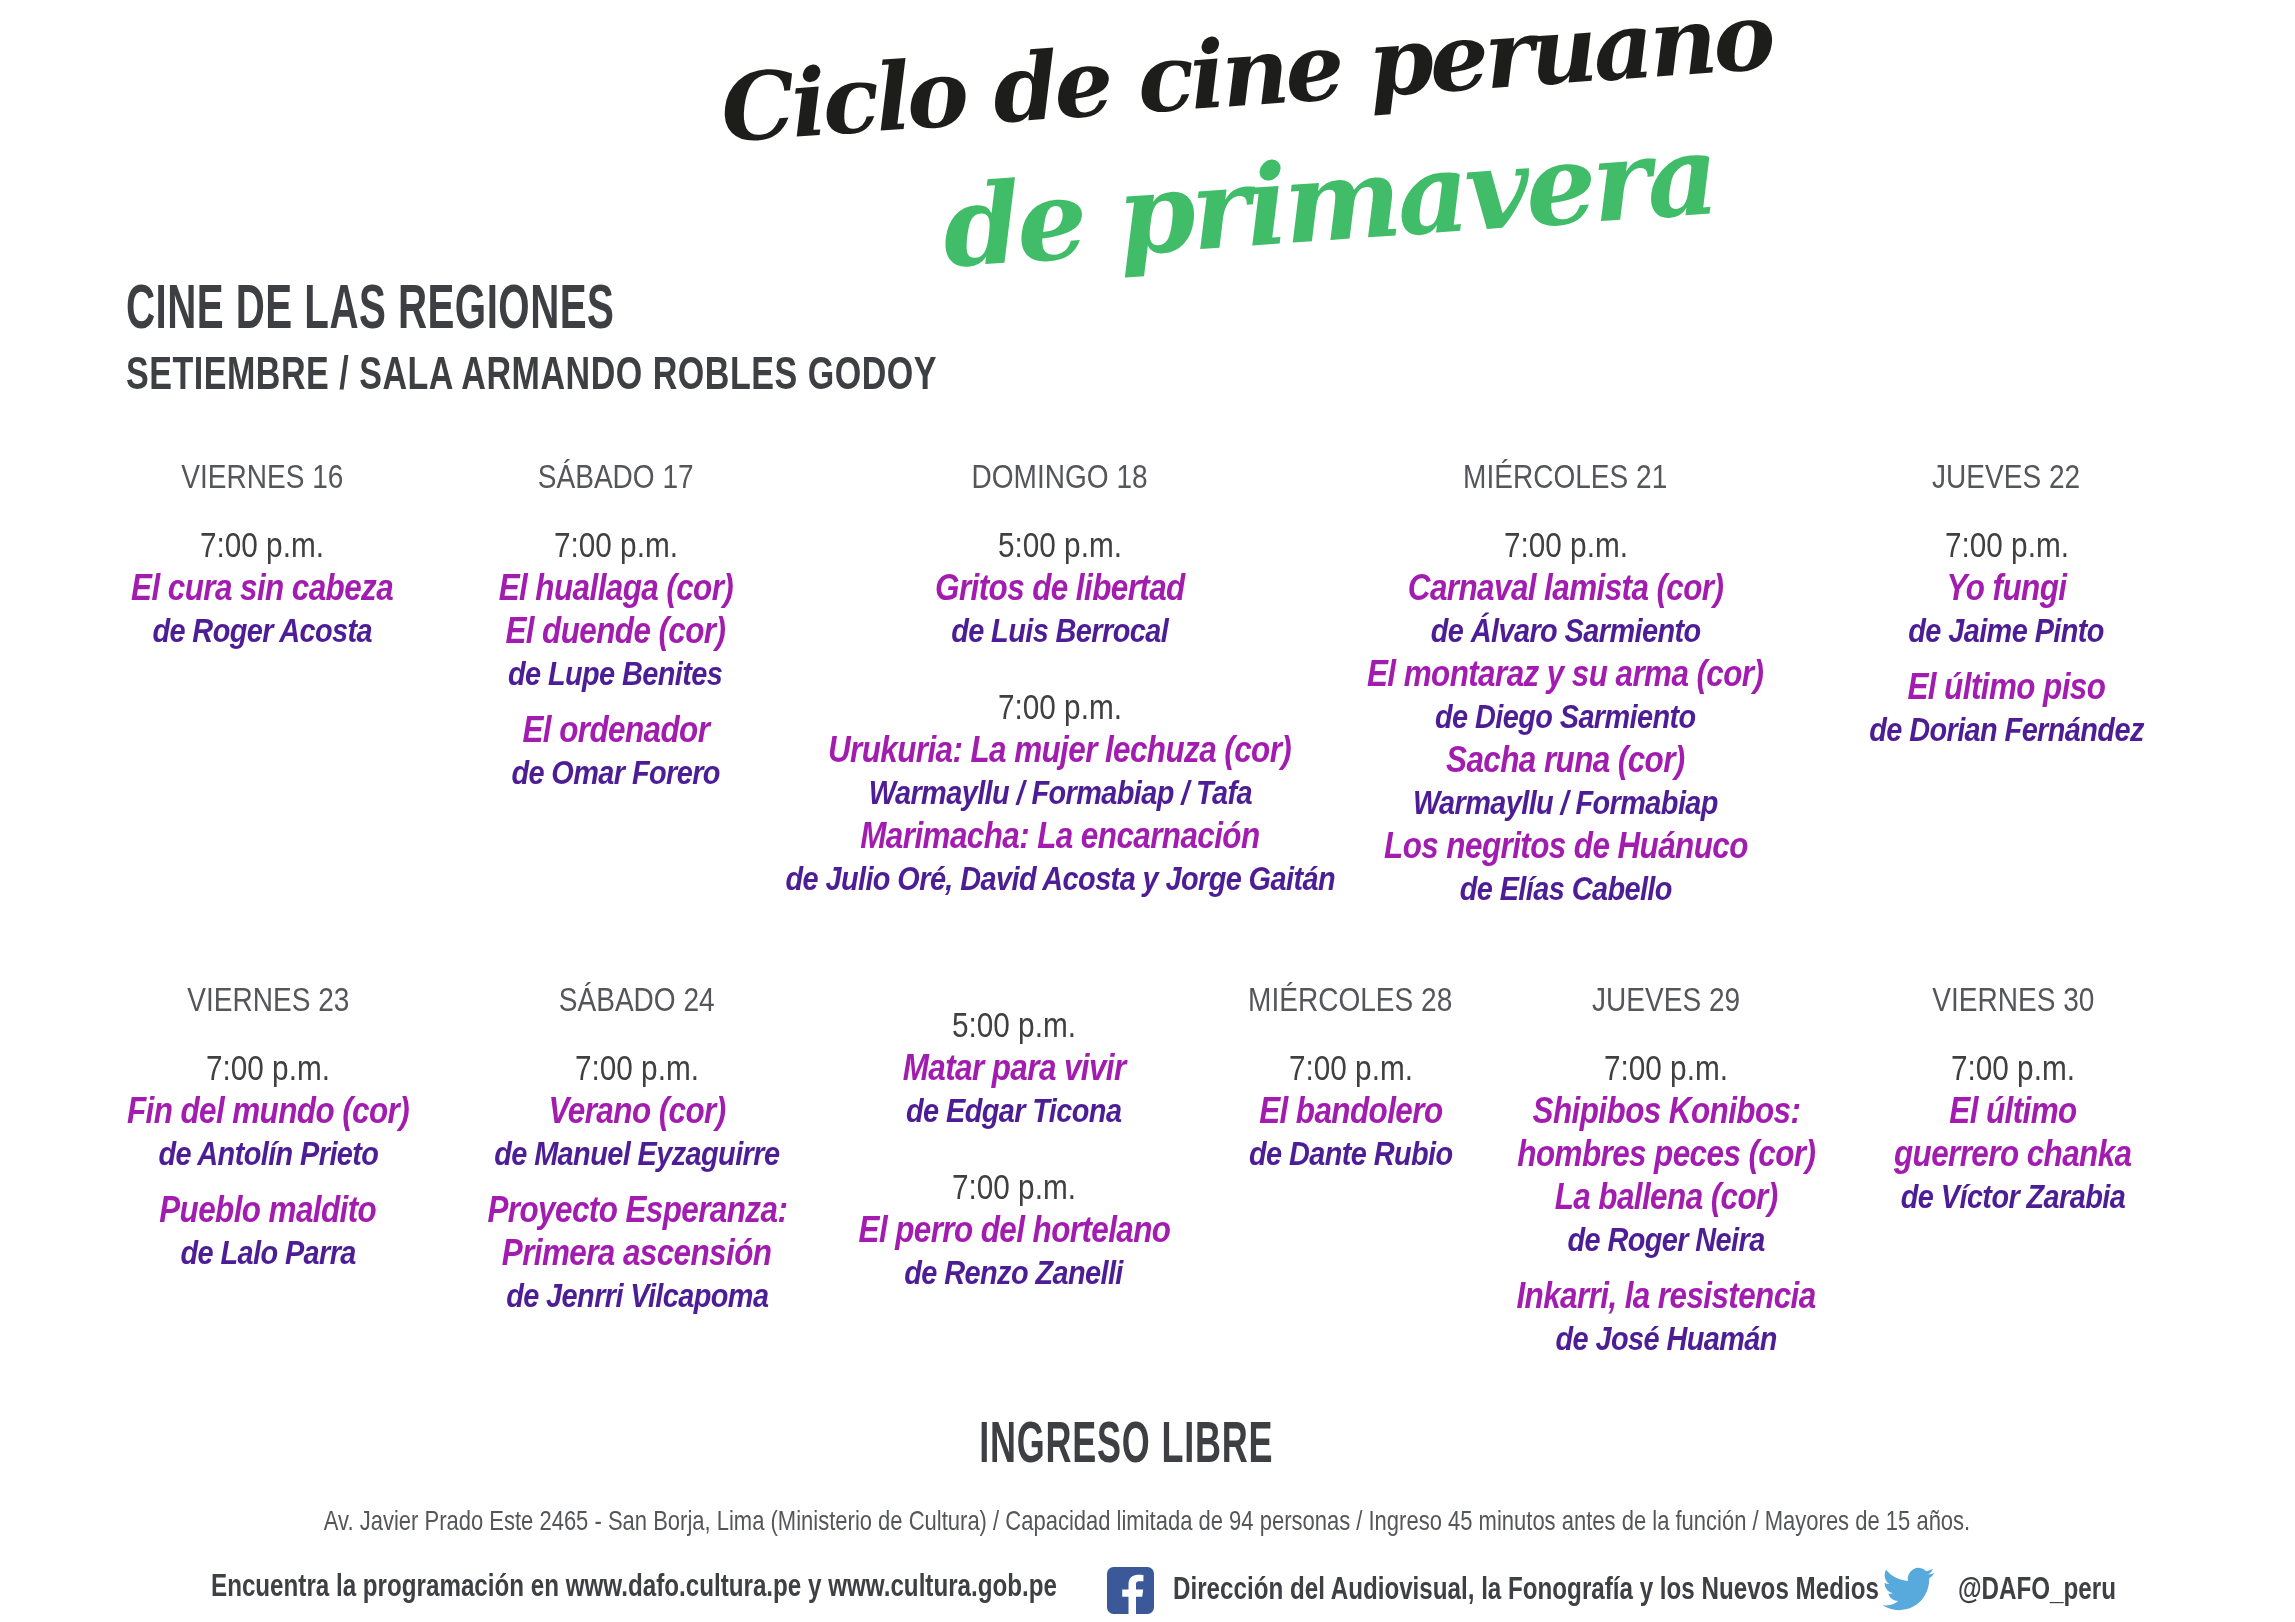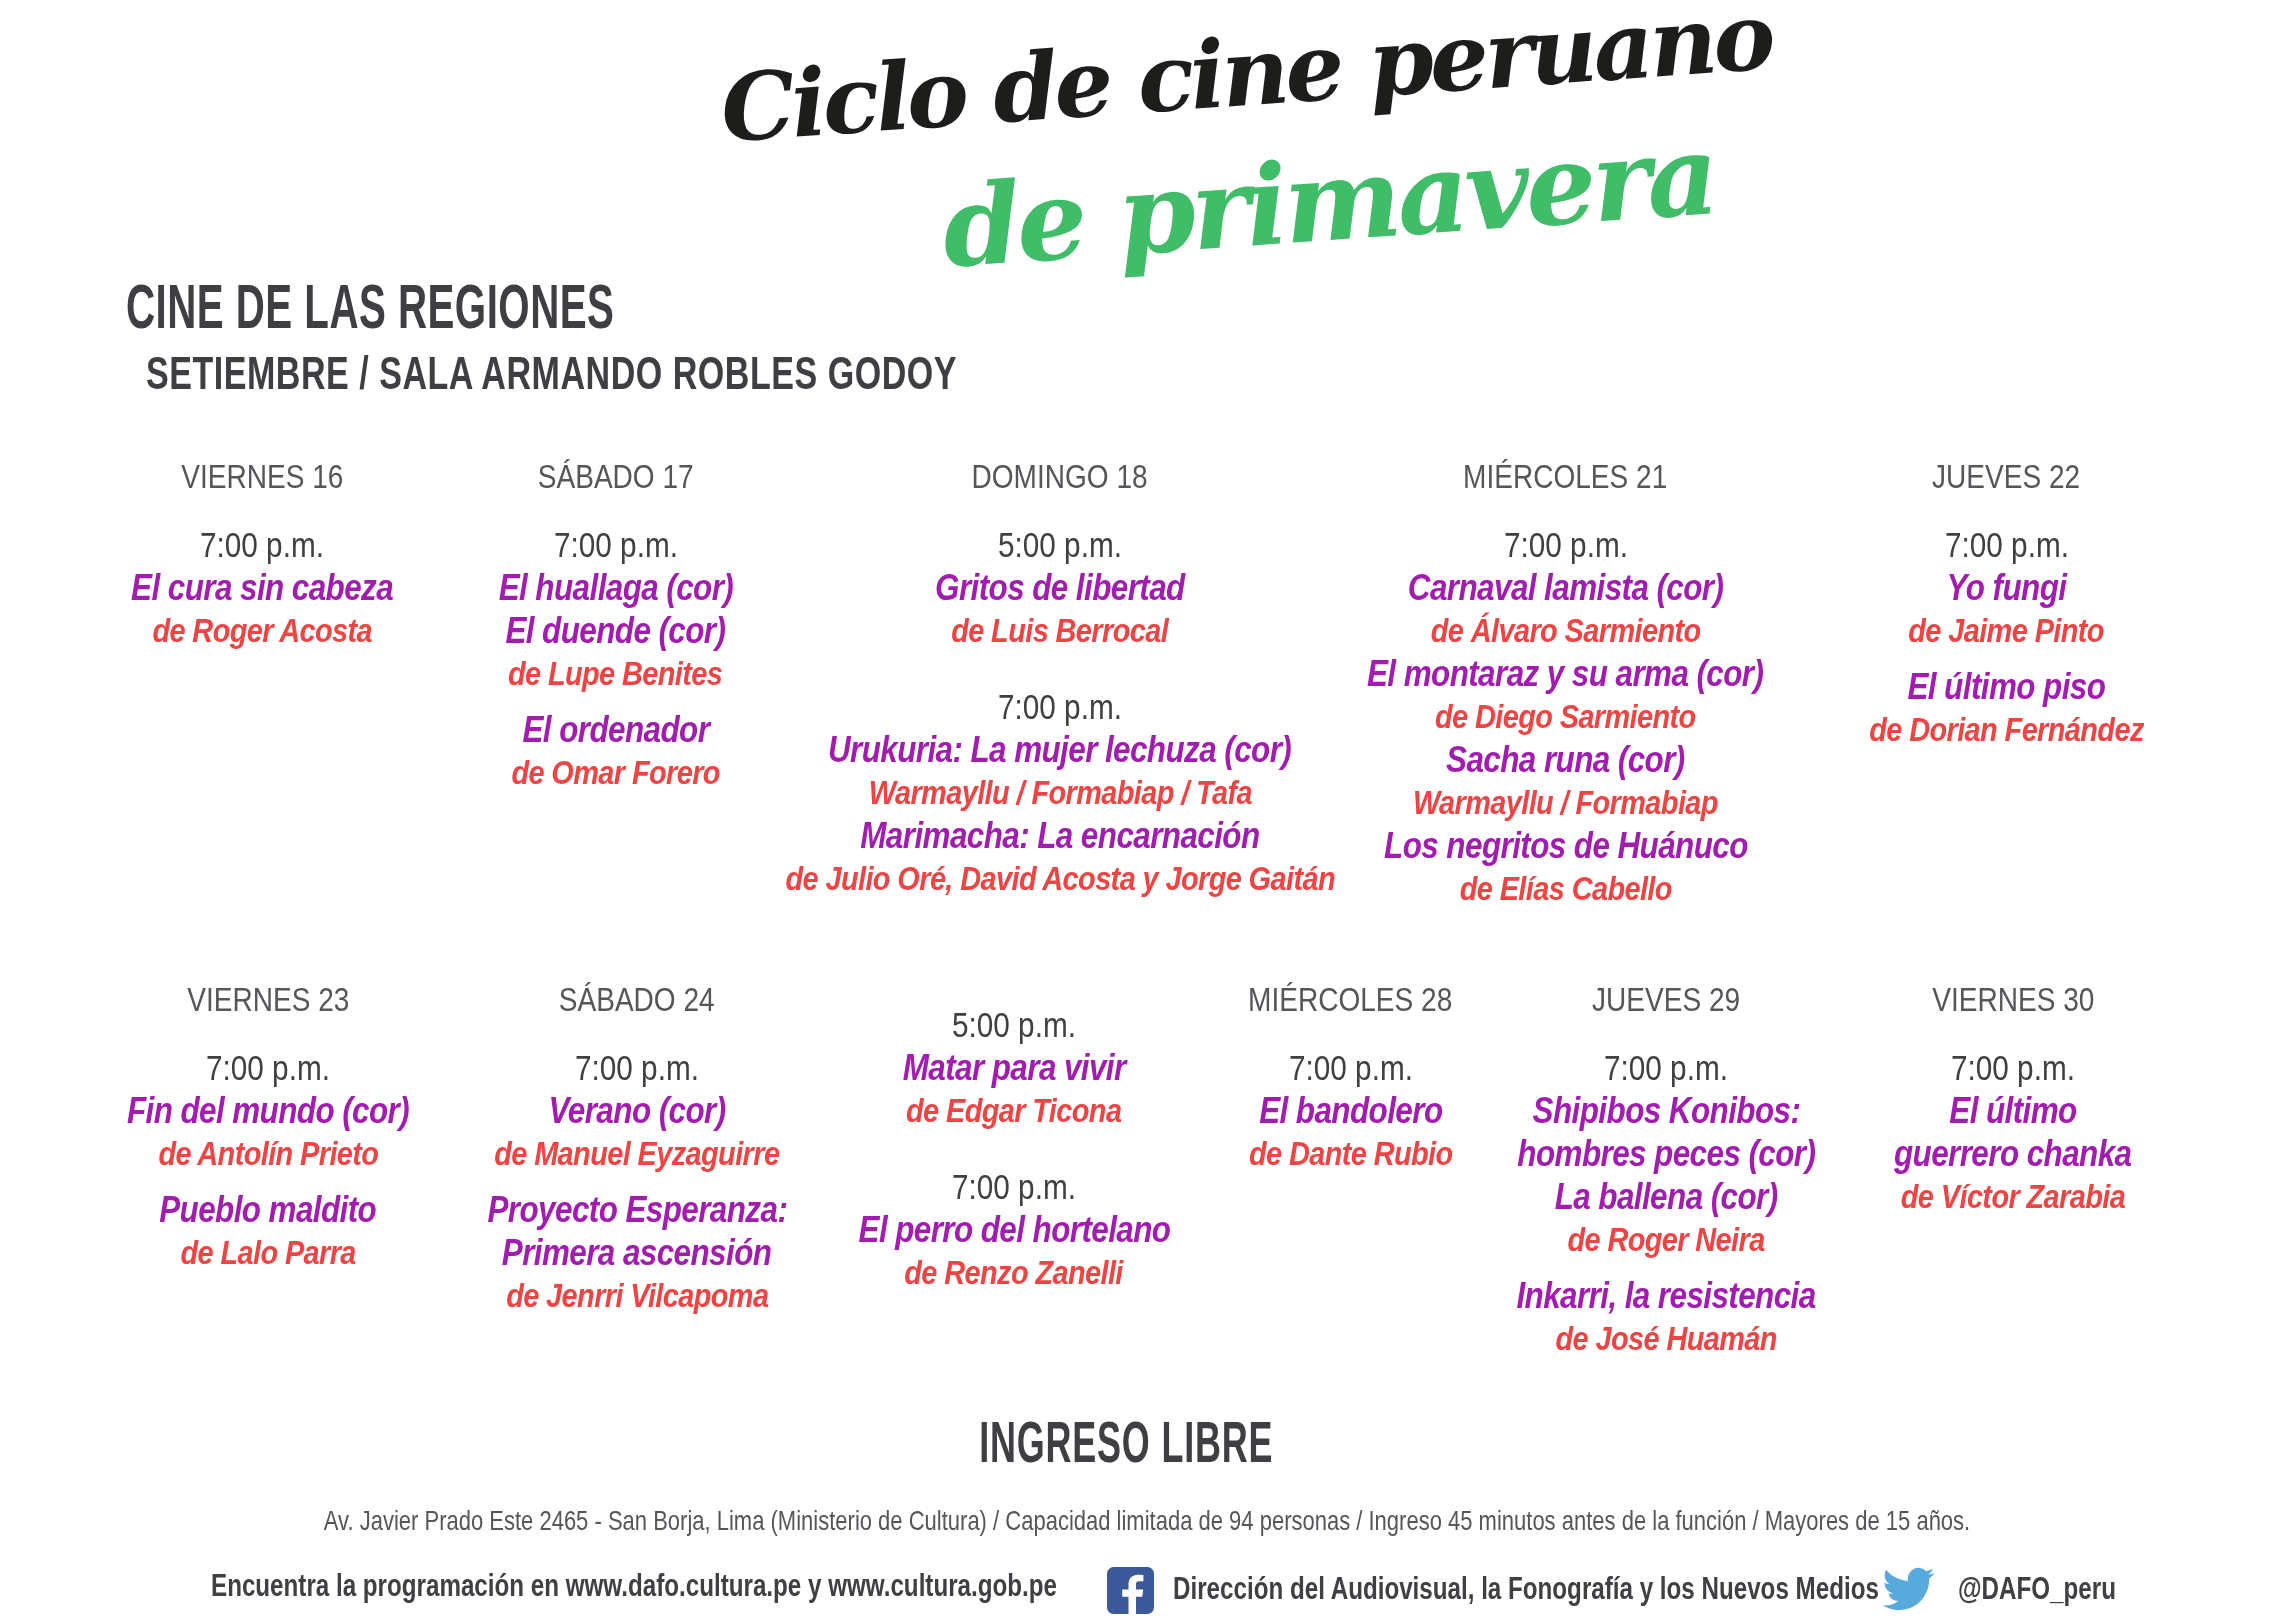--- a/index.html
+++ b/index.html
@@ -19,34 +19,34 @@
   .masthead-2 {
     left:942px; top:136px; font-family:"DejaVu Serif", serif;
     font-style:italic; font-weight:700; font-size:111px; letter-spacing:-3.9px;
     color:#41bd6a; transform:rotate(-4deg); white-space:nowrap;
   }
 
   
   .cond { display:inline-block; white-space:nowrap; transform-origin:left center; }
   .sec-title { left:126px; top:274px; line-height:65px; }
   .sec-title .cond { font-size:63px; font-weight:700; color:#3e3f42; transform:scaleX(0.64); letter-spacing:0.7px; }
-  .sec-sub { left:126px; top:348px; line-height:50px;margin-left:20px; }
+  .sec-sub { left:126px; top:348px; line-height:50px; }
   .sec-sub .cond { font-size:46px; font-weight:700; color:#3e3f42; transform:scaleX(0.74); letter-spacing:0.7px; }
 
   
   .col { position:absolute; text-align:center; }
   .day, .time, .line { display:flex; justify-content:center; }
   .sq { display:inline-block; white-space:nowrap; transform:scaleX(0.85); transform-origin:center center; }
   .day  { font-size:33px; line-height:43px; color:#55565a; }
   .time { font-size:35px; line-height:43px; color:#404040; margin-top:25px; }
   .block + .block { margin-top:33px; }
   .block + .block .time { margin-top:0; }
   .line { font-style:italic; font-weight:700; letter-spacing:-0.7px; line-height:43px; }
   .line.title  { font-size:37px; color:#a21caf; }
-  .line.credit { font-size:34px; color:#ef4444;align-items:center; }
+  .line.credit { font-size:34px; color:#4c1d95;align-items:center; }
   .line.gap { margin-top:13px; }
 
   
   .ingreso { left:0; top:1412px; width:2253px; text-align:center; line-height:60px; }
   .ingreso .cond { transform-origin:center center; font-size:58px; font-weight:700; color:#3e3f42; transform:scaleX(0.62); letter-spacing:1.3px; }
   .venue { left:0; top:1502px; width:2295px; text-align:center; line-height:37px; }
   .venue .cond { transform-origin:center center; font-size:27.5px; font-weight:400; color:#55565a; transform:scaleX(0.80); }
 
   .find { left:211px; top:1565px; line-height:42px; }
   .find .cond { font-size:31px; font-weight:700; color:#3f4043; transform:scaleX(0.78); }

